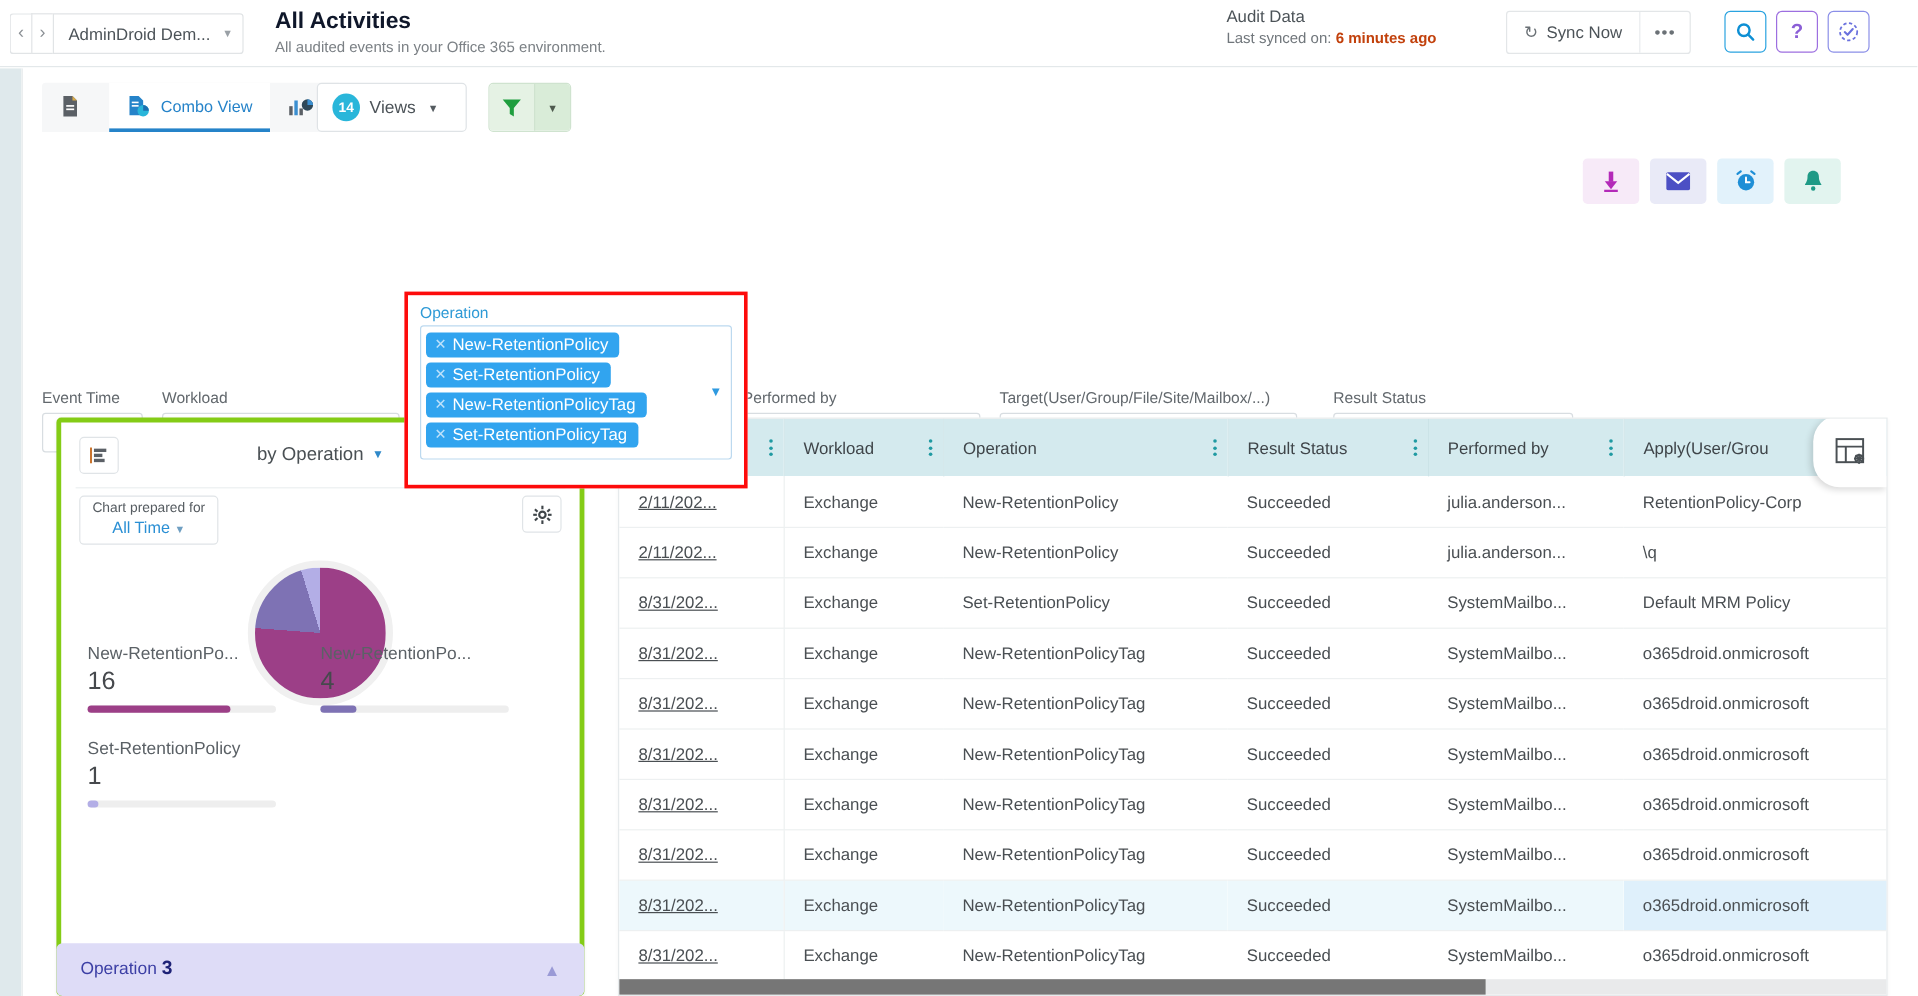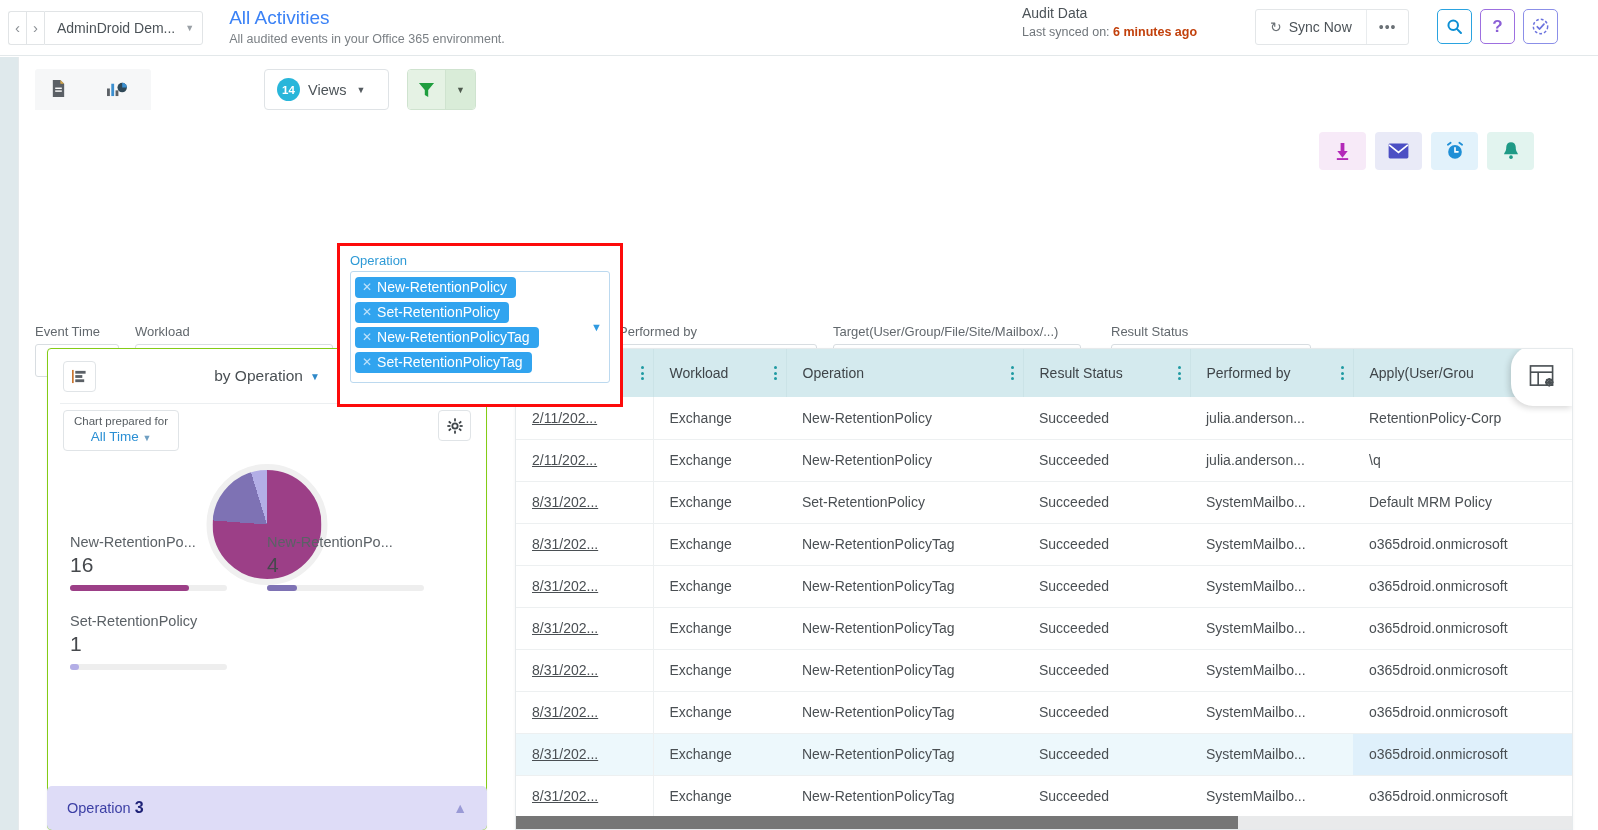--- a/index.html
+++ b/index.html
@@ -38,21 +38,21 @@
     border:1px solid #e1e4e6;
     border-radius:0 3px 3px 0;
     display:flex; align-items:center; justify-content:space-between;
     padding:0 8px 0 12px;
     background:#fff;
     font-size:14px; color:#4c5358;
   }
   .org-caret { color:#9aa0a6; font-size:9px; margin-left:10px; }
 
   .title-block { margin-left:26px; }
-  .page-title { font-size:19px; color:#3b82f6; font-weight:400; line-height:22px; }
+  .page-title { font-size:19px; color:#0f172a; font-weight:700; line-height:22px; }
   .page-sub { font-size:12.5px; color:#7b8085; line-height:18px; margin-top:1px; }
 
   .audit-block { position:absolute; left:1022px; top:5px; }
   .audit-title { font-size:14px; color:#4c5358; font-weight:400; }
   .audit-sync { font-size:12.5px; color:#70767b; margin-top:4px; }
   .audit-sync b { color:#c2410c; font-weight:700; }
 
   .sync-group {
     position:absolute; left:1255px; top:9px;
     height:36px; display:flex; align-items:stretch;
@@ -184,21 +184,21 @@
     position:absolute; right:7px; top:50%; transform:translateY(-50%);
     color:#2f9ae0; font-size:11px;
   }
 
   
   .panels { position:absolute; left:0; top:231px; width:1580px; height:542px; }
 
   .chart-card {
     position:absolute; left:28px; top:60px;
     width:440px; height:482px;
-    background:#fff; border:1px solid #84cc16; border-radius:4px;
+    background:#fff; border:4px solid #84cc16; border-radius:4px;
     box-shadow:0 1px 3px rgba(0,0,0,.05);
     overflow:hidden;
   }
   .chart-head { height:54px; display:flex; align-items:center; position:relative; }
   .sq-btn {
     width:33px; height:31px; border:1px solid #e0e4e7; border-radius:4px;
     background:#fff; display:flex; align-items:center; justify-content:center;
   }
   .chart-head .sq-btn.left { position:absolute; left:15px; }
   .chart-head .sq-btn.right{ position:absolute; right:15px; }
@@ -366,20 +366,32 @@
       <div class="tab">
         <span class="tab-icon">
           <svg width="17" height="19" viewBox="0 0 18 20">
             <path d="M3 1h8l4 4v14H3z" fill="#5b6066"></path>
               <path d="M11 1l4 4h-4z" fill="#d7a94b"></path>
             <rect x="5.5" y="9" width="7" height="1.5" fill="#fff"></rect>
               <rect x="5.5" y="12" width="7" height="1.5" fill="#fff"></rect>
           </svg>
         </span>
         <span></span>
+      </div>
+      <div class="tab active">
+        <span class="tab-icon">
+          <svg width="19" height="19" viewBox="0 0 20 20">
+            <path d="M2 1h8l4 4v13H2z" fill="#2583c9"></path>
+            <rect x="4" y="6" width="6" height="1.4" fill="#fff"></rect>
+              <rect x="4" y="9" width="6" height="1.4" fill="#fff"></rect>
+            <circle cx="14" cy="14" r="5" fill="#29b6da"></circle>
+              <path d="M14 9v5h5a5 5 0 0 0-5-5z" fill="#1c6fb0"></path>
+          </svg>
+        </span>
+        <span>Combo View</span>
       </div>
       <div class="tab">
         <span class="tab-icon">
           <svg width="21" height="18" viewBox="0 0 22 19">
             <rect x="1" y="10" width="3" height="8" fill="#5b6066"></rect>
             <rect x="5.5" y="5" width="3" height="13" fill="#3b8fd0"></rect>
             <rect x="10" y="12" width="3" height="6" fill="#5b6066"></rect>
             <circle cx="17" cy="9" r="5" fill="#2f4858"></circle>
               <path d="M17 4v5h5a5 5 0 0 0-5-5z" fill="#3b8fd0"></path>
           </svg>

